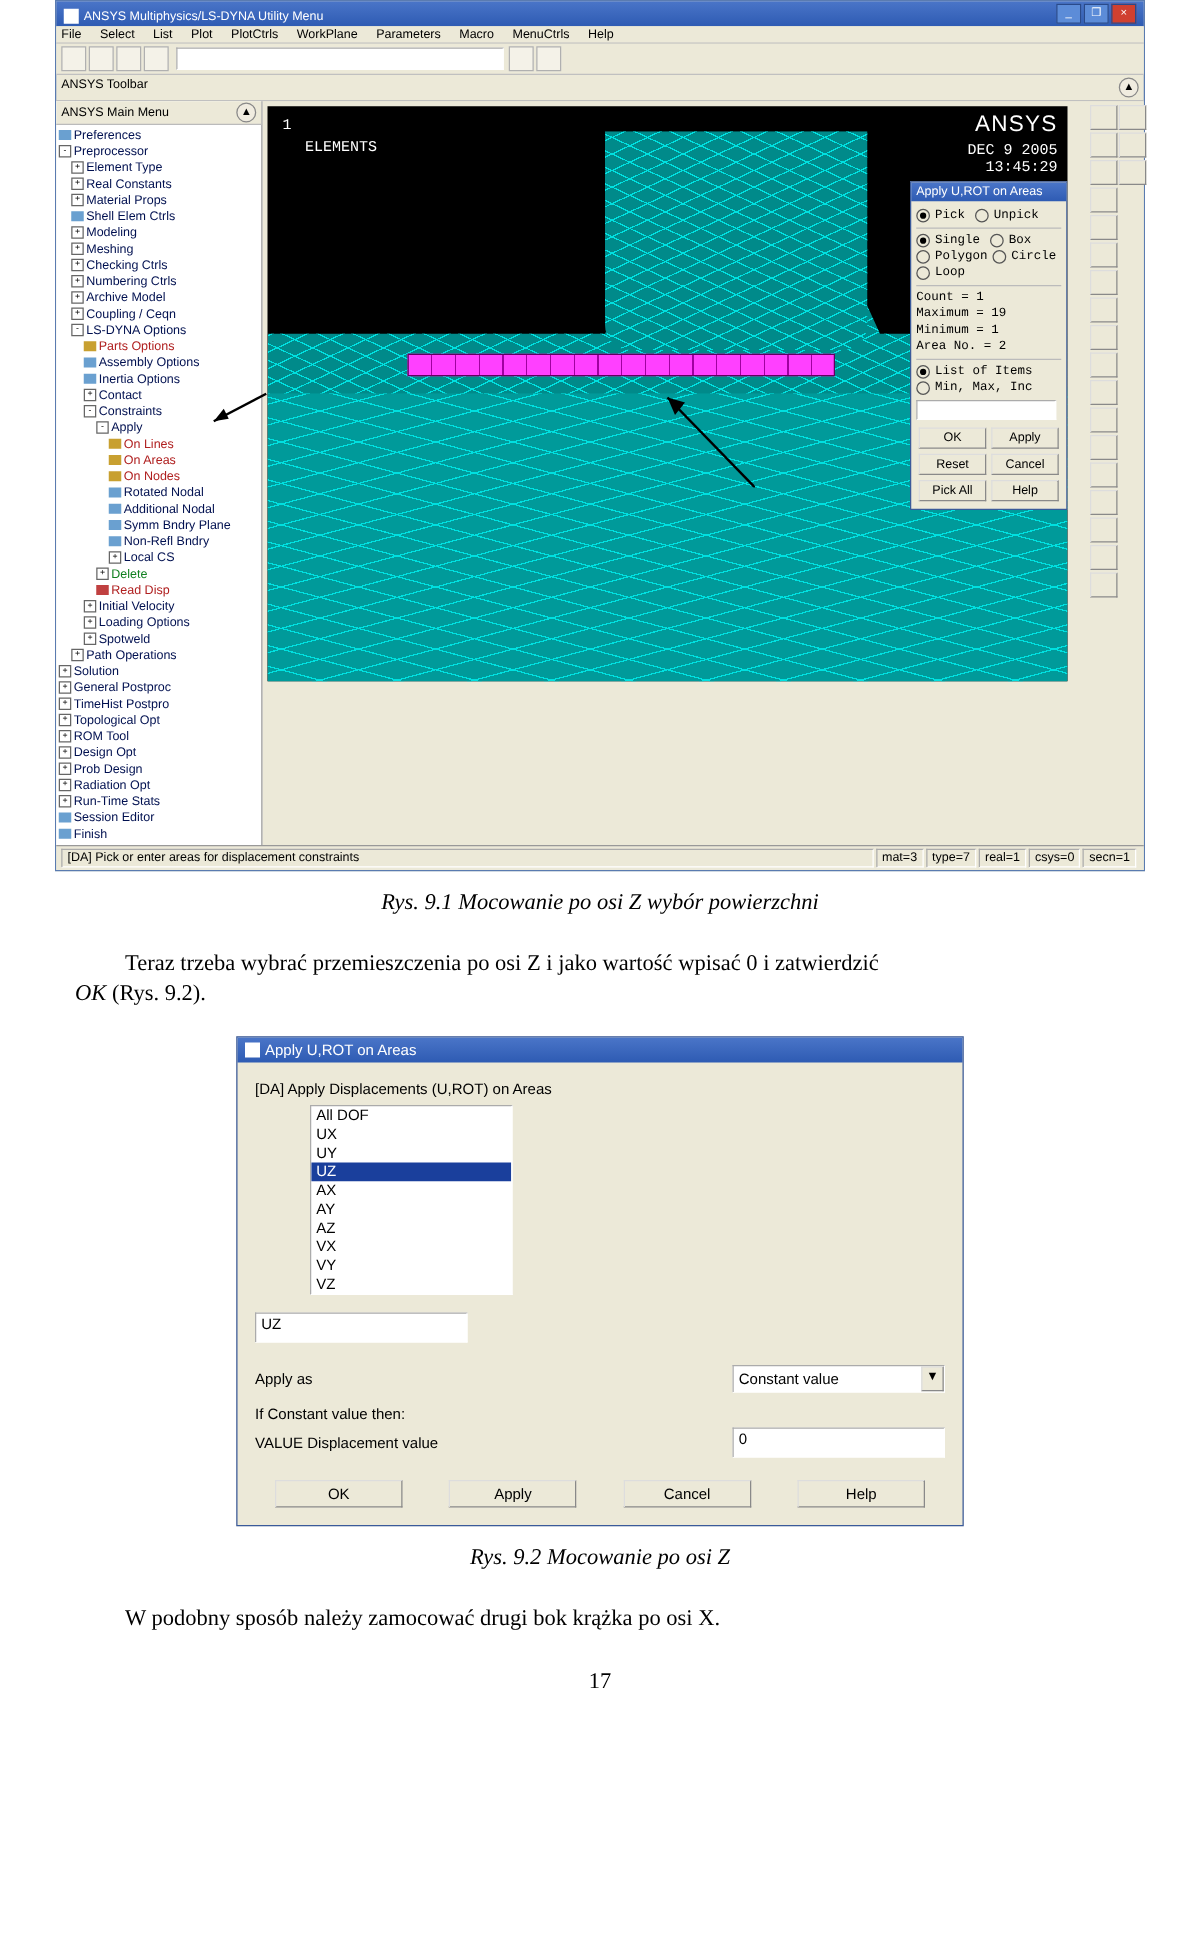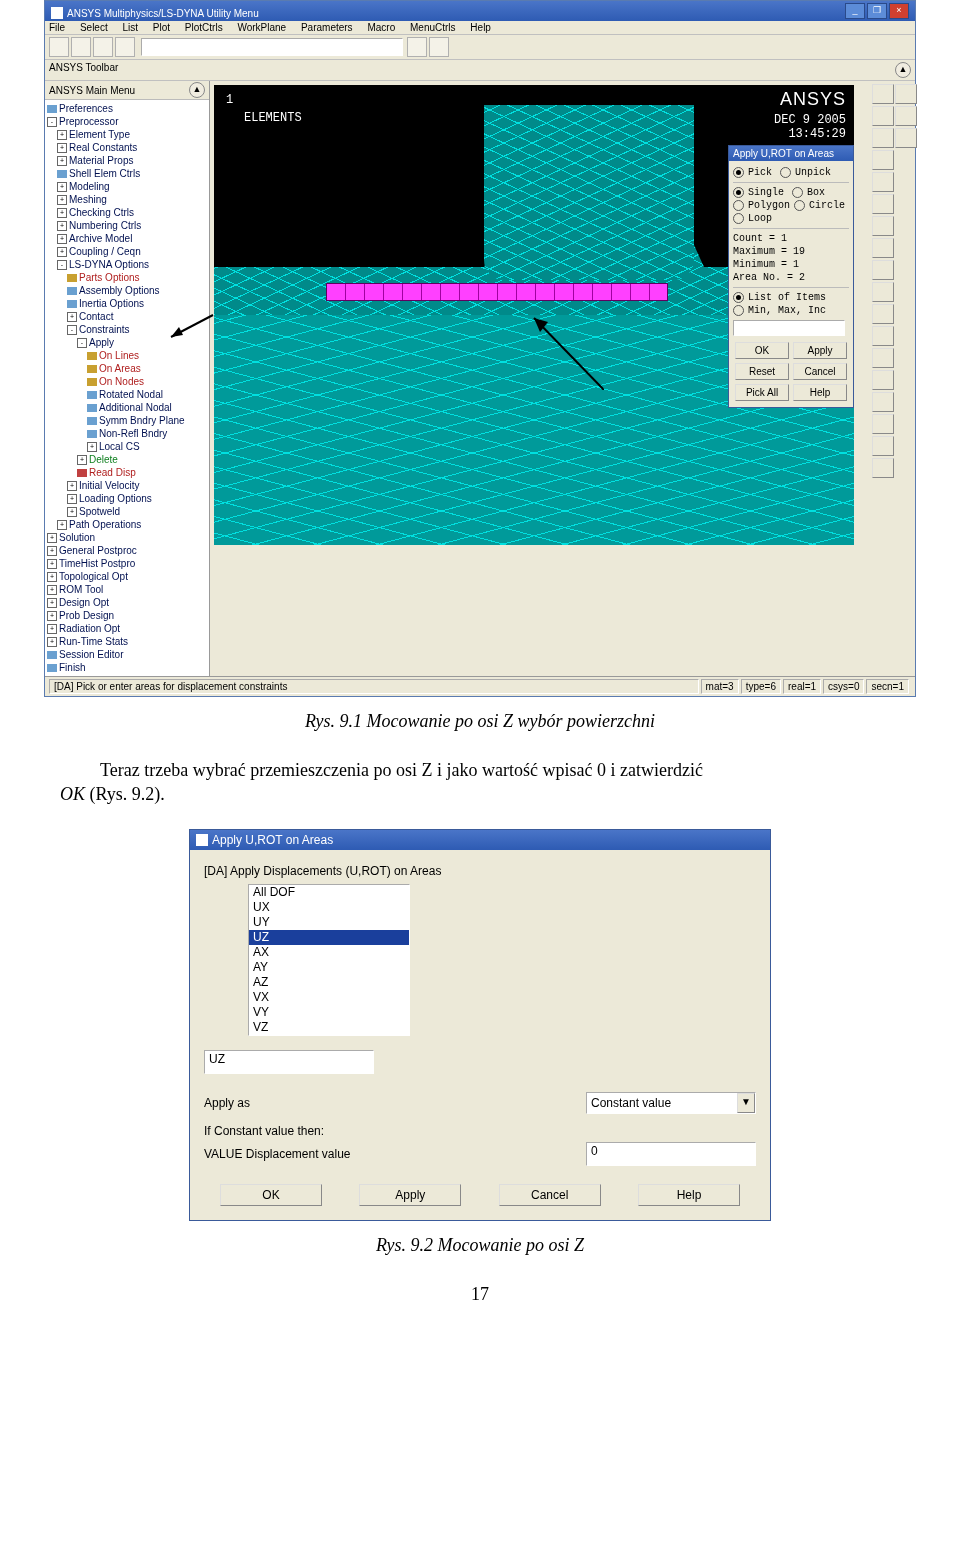--- a/index.html
+++ b/index.html
@@ -489,21 +489,21 @@
       <div class="side-tool-col" style="width:20px">
         <div class="sbtn"></div>
         <div class="sbtn"></div>
         <div class="sbtn"></div>
       </div>
     </div>
 
     <div class="statusbar">
       <div class="cell">[DA] Pick or enter areas for displacement constraints</div>
       <div class="cell">mat=3</div>
-      <div class="cell">type=6</div>
+      <div class="cell">type=7</div>
       <div class="cell">real=1</div>
       <div class="cell">csys=0</div>
       <div class="cell">secn=1</div>
     </div>
   </div>
 
   <div class="caption">Rys. 9.1 Mocowanie po osi Z wybór powierzchni</div>
 
   <div class="body-text">
     <span style="margin-left:40px">Teraz trzeba wybrać przemieszczenia po osi Z i jako wartość wpisać 0 i zatwierdzić</span>
@@ -557,15 +557,16 @@
     <div class="btnrow">
       <div class="dbtn">OK</div>
       <div class="dbtn">Apply</div>
       <div class="dbtn">Cancel</div>
       <div class="dbtn">Help</div>
     </div>
   </div>
 
   <div class="caption">Rys. 9.2 Mocowanie po osi Z</div>
 
+  <div class="body-text" style="text-indent:40px">W podobny sposób należy zamocować drugi bok krążka po osi X.</div>
 
   <div class="page-num">17</div>
 </div>
 
 </body></html>

